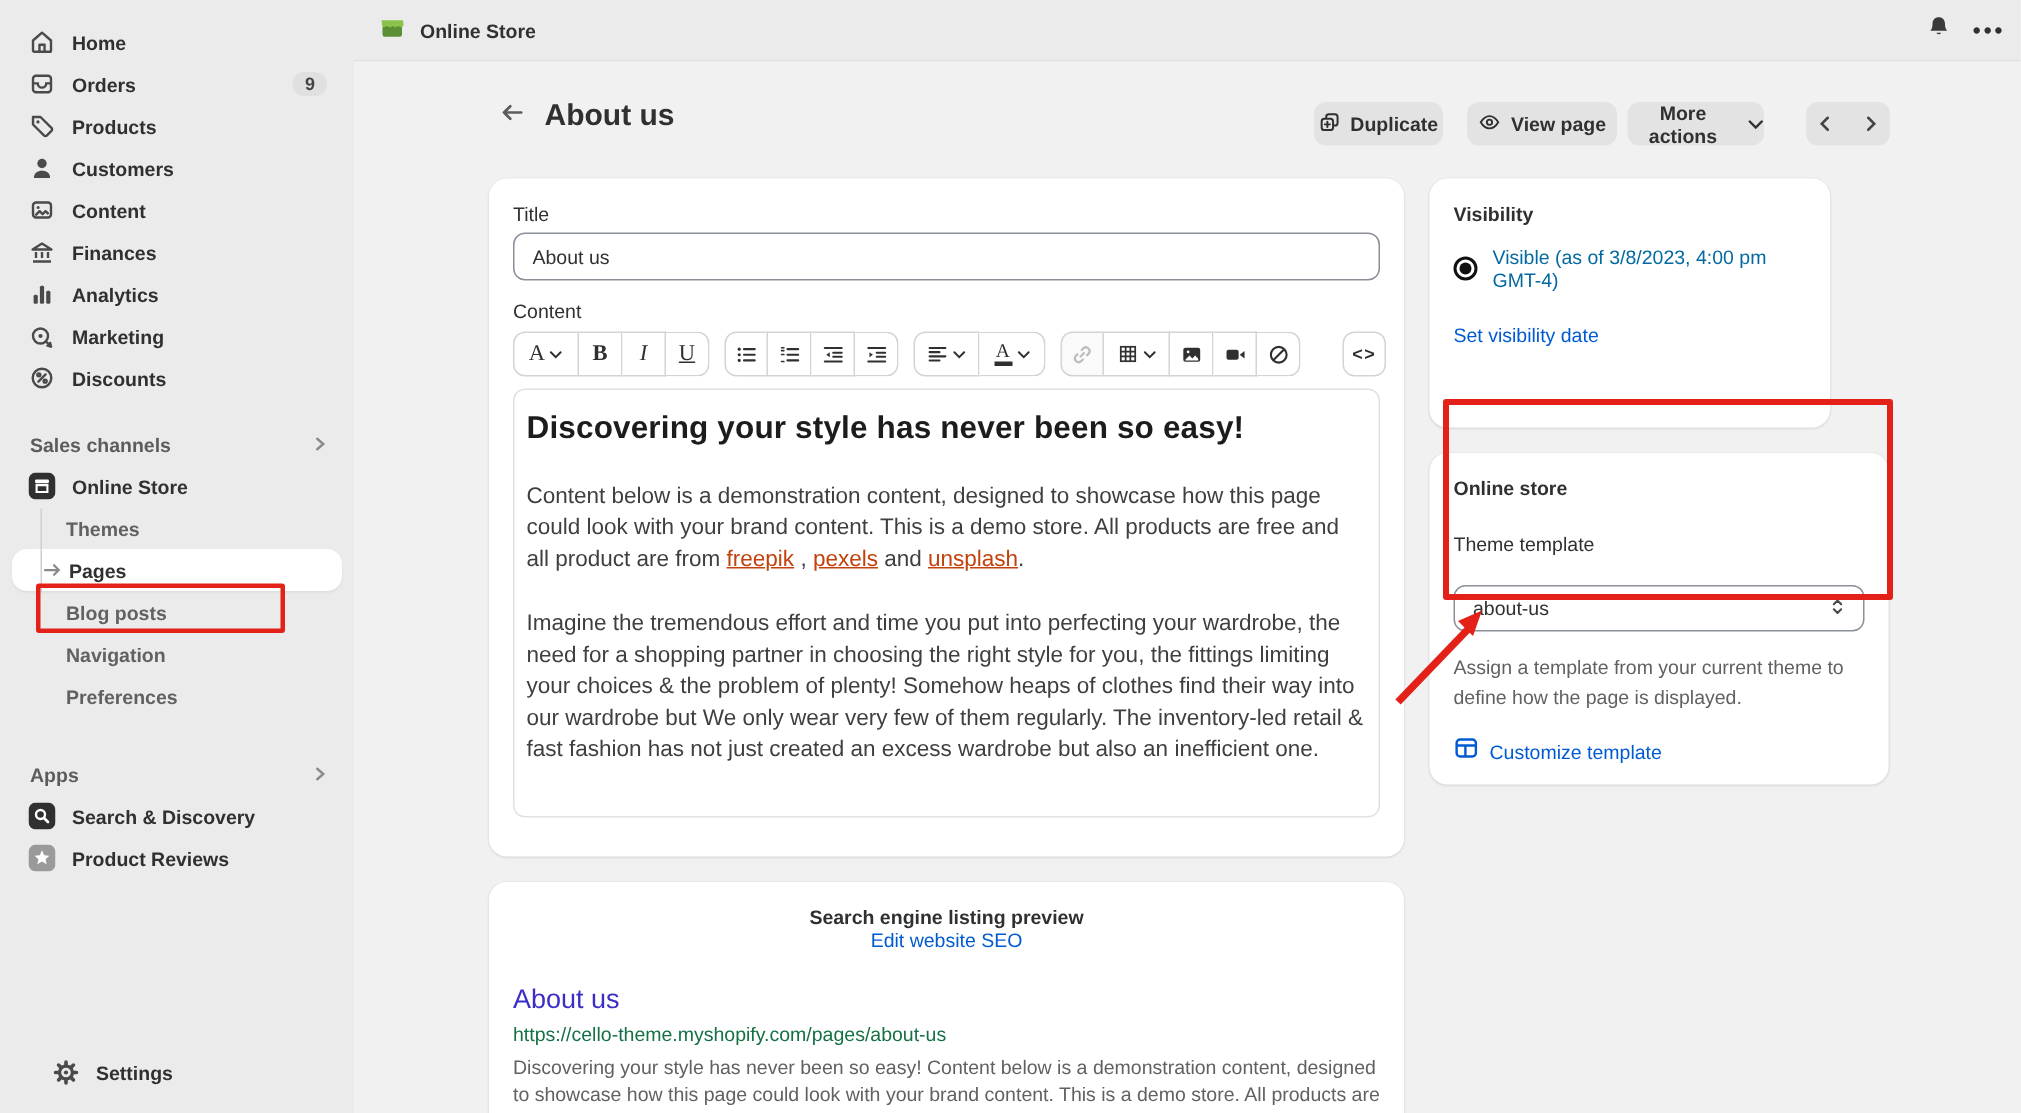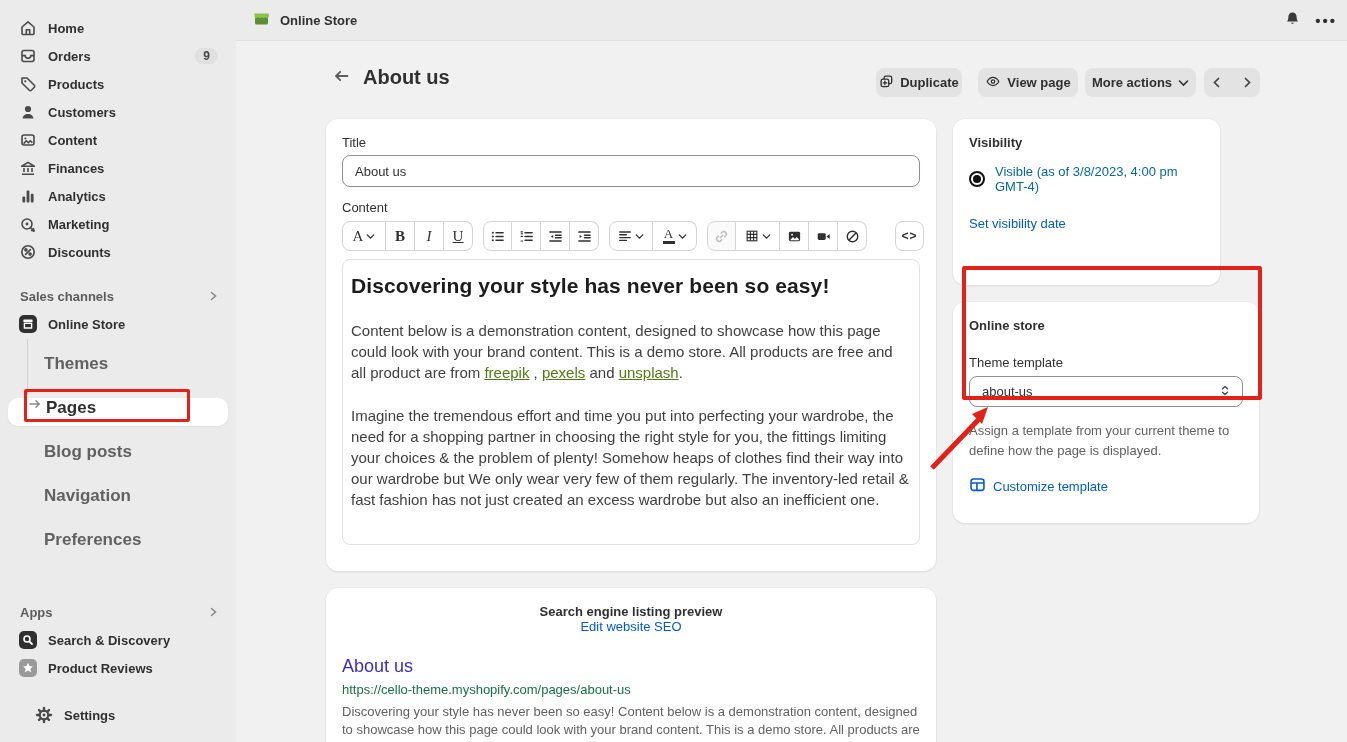--- a/index.html
+++ b/index.html
@@ -7,21 +7,21 @@
   body { font-family:"Liberation Sans", sans-serif; background:#f1f1f1; position:relative; overflow:hidden; color:#303030; }
 
   
   #sidebar { position:absolute; left:0; top:0; width:236px; height:742px; background:#ebebeb; padding-top:14px; }
   .side-item { display:flex; align-items:center; height:28px; margin:0 8px; padding:0 10px; border-radius:10px; gap:10px; font-size:13px; font-weight:600; color:#303030; cursor:pointer; }
   .side-item .ic { width:20px; height:18px; display:flex; align-items:center; justify-content:center; flex:0 0 20px; }
   .side-item .lbl { flex:1; white-space:nowrap; }
   .badge { background:#e0e0e0; color:#444; font-size:12px; font-weight:600; border-radius:9px; padding:1px 8px; }
   .side-spacer16 { height:16px; } .side-spacer24 { height:24px; }
   .side-head { display:flex; align-items:center; justify-content:space-between; height:28px; margin:0 8px; padding:0 10px 0 12px; font-size:13px; font-weight:600; color:#5c5c5c; }
-  .side-sub { display:flex; align-items:flex-start; height:28px; margin:16px 8px; padding-left:36px; border-radius:10px; font-size:17px; font-weight:600; color:#616161; cursor:pointer; }
+  .side-sub { display:flex; align-items:center; height:28px; margin:0 8px; padding-left:36px; border-radius:10px; font-size:13px; font-weight:600; color:#616161; cursor:pointer; }
   .side-sub.active { background:#ffffff; color:#303030; padding-left:20px; box-shadow:0 1px 2px rgba(0,0,0,.05); }
   .side-sub.active .arrow { width:16px; margin-right:2px; display:flex; align-items:center; }
   #tree-line { position:absolute; left:27px; top:339px; width:1px; height:56px; background:#cfcfcf; }
   #settings-item { position:absolute; bottom:13px; left:16px; right:0; }
   .tile { border-radius:5px; }
 
   
   #topbar { position:absolute; left:236px; top:0; width:1111px; height:41px; background:#ebebeb; border-bottom:1px solid #e0e0e0; display:flex; align-items:center; }
   #topbar .store { display:flex; align-items:center; gap:9px; margin-left:16px; font-size:13px; font-weight:600; color:#303030; }
   #topbar .right { margin-left:auto; display:flex; align-items:center; gap:14px; margin-right:10px; }
@@ -30,21 +30,21 @@
   
   #main { position:absolute; left:236px; top:41px; width:1111px; height:701px; background:#f1f1f1; overflow:hidden; }
   .card { position:absolute; background:#fff; border-radius:12px; box-shadow:0 1px 2px rgba(30,30,30,.09), 0 0 0 1px rgba(0,0,0,.02); }
 
   
   #page-head { position:absolute; left:96px; top:25px; display:flex; align-items:center; gap:12px; }
   #page-title { font-size:20px; font-weight:700; color:#303030; }
   .hbtn { position:absolute; top:27px; height:29px; background:#e3e3e3; border:none; border-radius:8px; display:flex; align-items:center; justify-content:center; gap:6px; font-size:13px; font-weight:600; color:#303030; font-family:inherit; cursor:pointer; }
   #btn-duplicate { left:640px; width:86px; }
   #btn-viewpage { left:742px; width:100px; }
-  #btn-more { left:849px; width:111px; }
+  #btn-more { left:849px; width:91px; }
   #pager { left:968px; width:56px; padding:0; }
   #pager span { width:28px; height:100%; display:flex; align-items:center; justify-content:center; cursor:pointer; }
 
   
   #card-editor { left:90px; top:78px; width:610px; height:452px; padding:16px; }
   .fld-label { font-size:13px; color:#303030; margin-bottom:5px; }
   #title-input { width:100%; height:32px; border:1px solid #8a8f98; border-radius:8px; padding:0 12px; font-size:13px; color:#303030; font-family:inherit; background:#fff; }
   #content-label { margin-top:13px; }
   #toolbar { display:flex; align-items:center; gap:10px; margin-top:6px; }
   .tgroup { display:flex; border-radius:8px; }
@@ -56,21 +56,21 @@
   .tbtn.single { border-radius:8px; }
   .serif { font-family:"Liberation Serif", serif; font-size:15px; }
   .tbtn.disabled { color:#bdbdbd; cursor:default; }
   #btn-code { margin-left:18px; font-weight:700; font-size:12px; letter-spacing:1px; }
   .colorA { display:flex; flex-direction:column; align-items:center; line-height:1; }
   .colorA .bar { width:12px; height:3px; background:#303030; margin-top:1px; }
 
   #content-box { margin-top:8px; height:286px; border:1px solid #e1e1e1; border-radius:8px; padding:10px 8px; overflow:hidden; background:#fff; }
   #content-h2 { font-size:21px; font-weight:700; color:#1c1c1c; margin:4px 0 0 0; letter-spacing:.1px; }
   .content-p { font-size:15px; color:#3f3f3f; line-height:21px; margin-top:22px; }
-  .content-p a { color:#4d7c0f; text-decoration:underline; cursor:pointer; }
+  .content-p a { color:#c2410c; text-decoration:underline; cursor:pointer; }
 
   
   #card-seo { left:90px; top:547px; width:610px; height:215px; padding:16px; }
   #seo-head { display:flex; align-items:center; justify-content:flex-start;flex-direction:column; }
   #seo-title { font-size:13px; font-weight:700; color:#303030; }
   .blue-link { font-size:13px; color:#005bd3; text-decoration:none; cursor:pointer; }
   #seo-page-title { font-size:18px; color:#3a2ec6; margin-top:22px; cursor:pointer; }
   #seo-url { font-size:13px; color:#157145; margin-top:5px; }
   #seo-desc { font-size:13px; color:#616161; line-height:18px; margin-top:6px; }
 
@@ -80,21 +80,21 @@
   .radio-row { display:flex; align-items:center; gap:10px; margin-top:14px; font-size:13px; color:#0369a1; cursor:pointer; }
   .radio { width:16px; height:16px; border-radius:50%; flex:0 0 16px; position:relative; }
   .radio.sel { border:2px solid #111; }
   .radio.sel::after { content:""; position:absolute; left:50%; top:50%; width:8px; height:8px; margin:-4px 0 0 -4px; border-radius:50%; background:#111; }
   .radio.unsel { border:2px solid #898989; background:#fff; }
   #vis-link { display:inline-block; margin-top:22px; }
 
   
   #card-onlinestore { left:717px; top:261px; width:306px; height:221px; padding:16px; }
   #tpl-label { font-size:13px; color:#303030; margin-top:22px; }
-  #tpl-select { margin-top:6px; height:31px; border:1px solid #8a8f98; border-radius:8px; display:flex; align-items:center; padding:0 10px 0 12px; font-size:13px; color:#303030; cursor:pointer; background:#fff; }
+  #tpl-select { margin-top:20px; height:31px; border:1px solid #8a8f98; border-radius:8px; display:flex; align-items:center; padding:0 10px 0 12px; font-size:13px; color:#303030; cursor:pointer; background:#fff; }
   #tpl-select .val { flex:1; }
   #tpl-help { font-size:13px; color:#616161; line-height:20px; margin-top:14px; }
   #tpl-cust { display:flex; align-items:center; gap:7px; margin-top:15px; }
 
   
   .anno { position:absolute; border:3px solid #e32119; border-radius:2px; pointer-events:none; z-index:50; }
   #anno-pages { left:24px; top:389px; width:166px; height:33px; }
   #anno-template { left:962px; top:266px; width:300px; height:134px; border-width:4px; }
   #anno-arrow { position:absolute; left:924px; top:402px; width:80px; height:78px; pointer-events:none; z-index:51; }
 </style>

